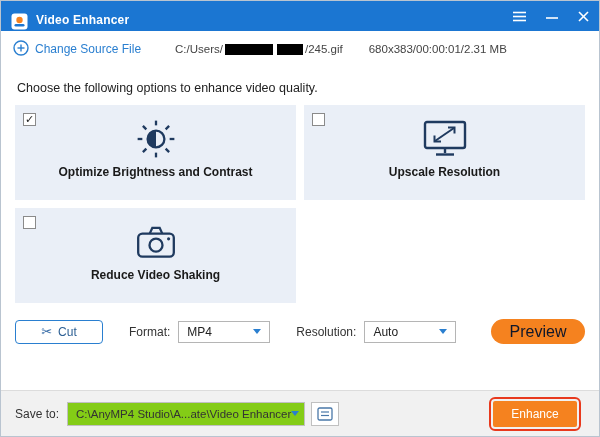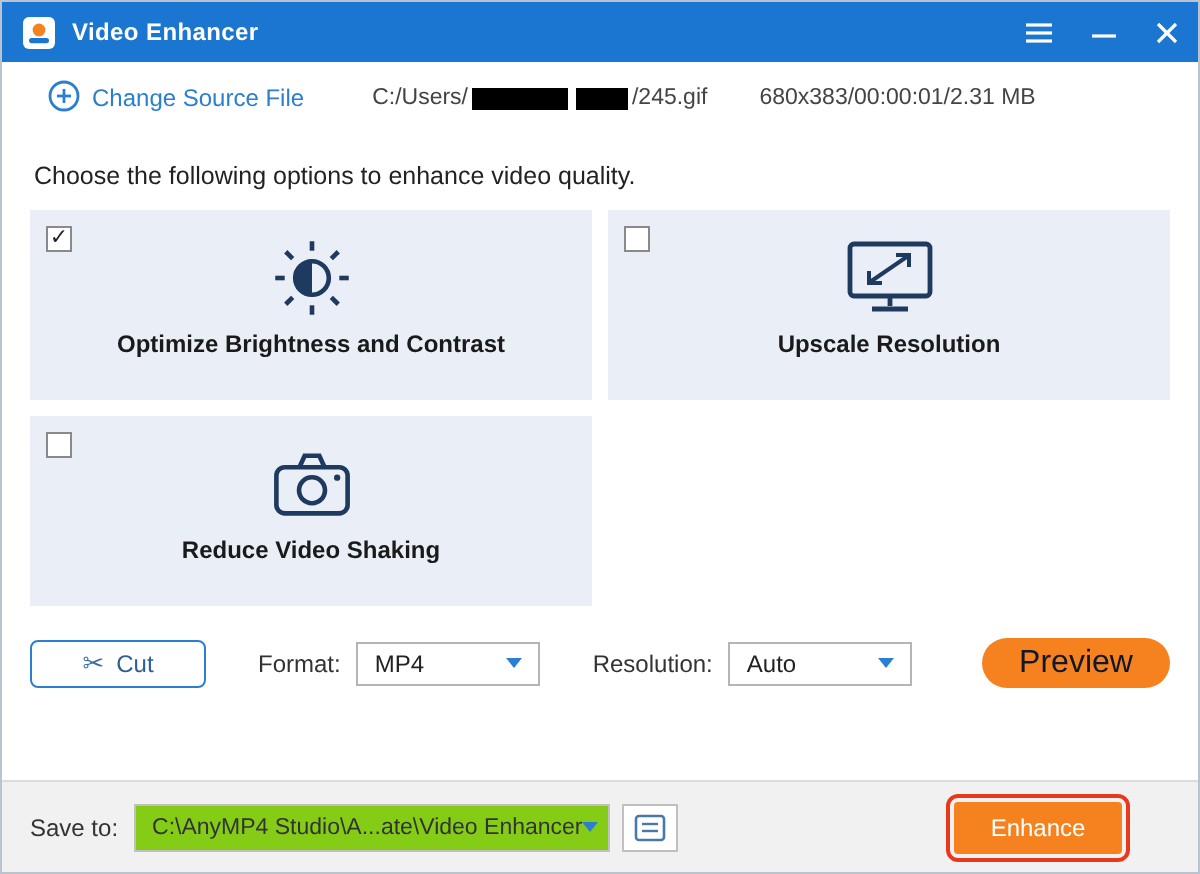--- a/index.html
+++ b/index.html
@@ -11,31 +11,31 @@
     width: 600px; height: 437px;
     border: 1px solid #b9c4d0;
     display: flex; flex-direction: column;
     background: #ffffff;
     position: relative;
     overflow: hidden;
   }
   
   .titlebar {
     height: 30px; background: #1b76d2;
-    display: flex; align-items: center;
-    padding: 0 10px; flex: 0 0 auto;
+    display: flex; 
+    padding: 12px 10px; flex: 0 0 auto;
   }
   .app-icon { width: 17px; height: 17px; margin-right: 8px; flex: 0 0 auto; }
   .title { color: #ffffff; font-size: 12px; font-weight: bold; letter-spacing: .2px; }
   .titlebar-buttons { margin-left: auto; display: flex; align-items: center; gap: 20px; }
   .tb-btn { color: #ffffff; font-size: 13px; line-height: 1; cursor: pointer; display: flex; align-items: center; }
   
   .source-bar {
     height: 36px; display: flex; align-items: center;
-    padding: 0 23px; flex: 0 0 auto;
+    padding: 0 12px; flex: 0 0 auto;
   }
   .change-source {
     display: flex; align-items: center; gap: 6px;
     color: #2a7fd0; font-size: 12px; cursor: pointer;
   }
   .file-path { margin-left: 34px; font-size: 11.5px; color: #444; display: flex; align-items: center; }
   .redact { display: inline-block; height: 11px; background: #000; margin: 0 2px; }
   .redact.w1 { width: 48px; }
   .redact.w2 { width: 26px; }
   .file-info { margin-left: 26px; font-size: 11.5px; color: #444; }
@@ -85,21 +85,21 @@
   }
   .preview-button {
     margin-left: auto; width: 94px; height: 25px; border-radius: 13px;
     background: #f5821f; color: #0f172a; font-size: 16px; border: none;
     display: flex; align-items: center; justify-content: center; cursor: pointer;
   }
   
   .footer {
     margin-top: auto; height: 46px; background: #f1f1f1;
     border-top: 1px solid #dcdcdc; display: flex; align-items: center;
-    padding: 0 32px 0 14px; flex: 0 0 auto;
+    padding: 0 16px 0 14px; flex: 0 0 auto;
   }
   .save-label { font-size: 12px; color: #333; margin-right: 8px; }
   .save-path-box {
     width: 238px; height: 24px; background: #84cc16; border: 1px solid #c0c0c0;
     display: flex; align-items: center; padding: 0 6px 0 8px;
     font-size: 11.5px; color: #333; cursor: pointer; white-space: nowrap; overflow: hidden;
   }
   .browse-button {
     width: 28px; height: 24px; background: #fff; border: 1px solid #c0c0c0;
     margin-left: 6px; display: flex; align-items: center; justify-content: center;

